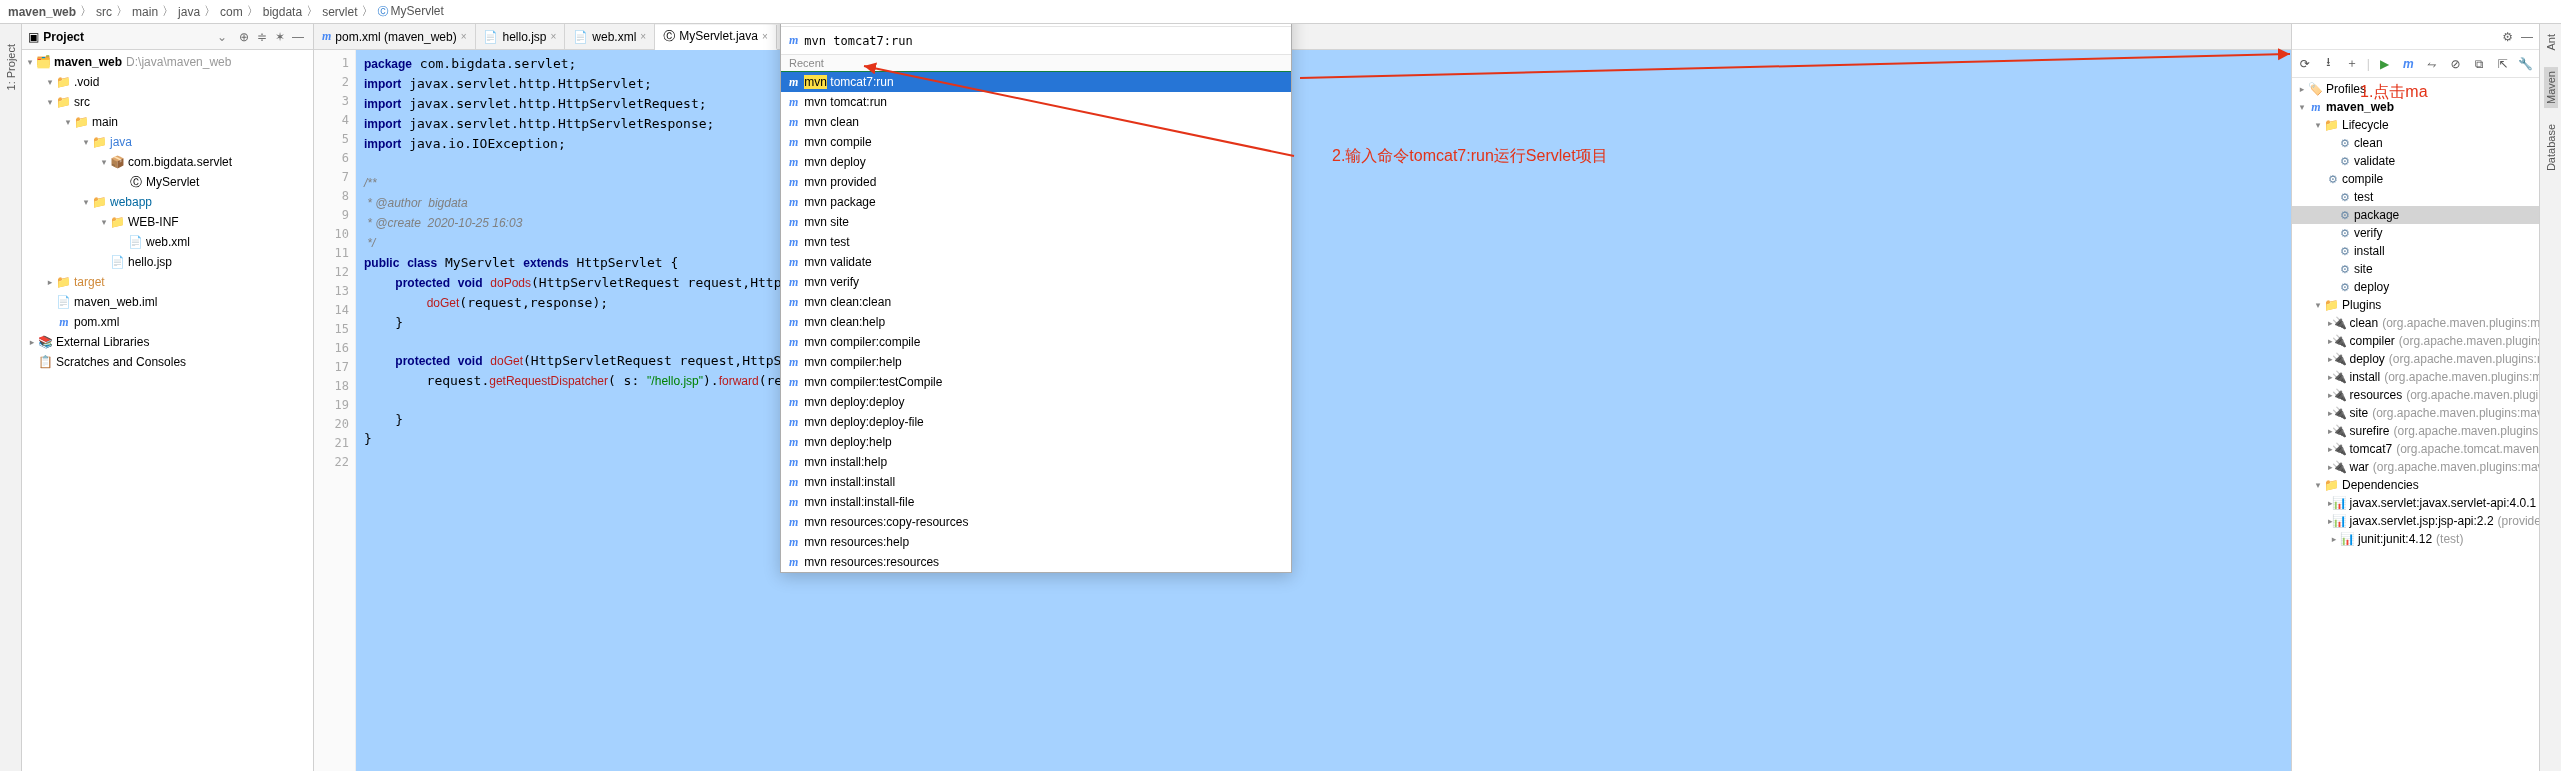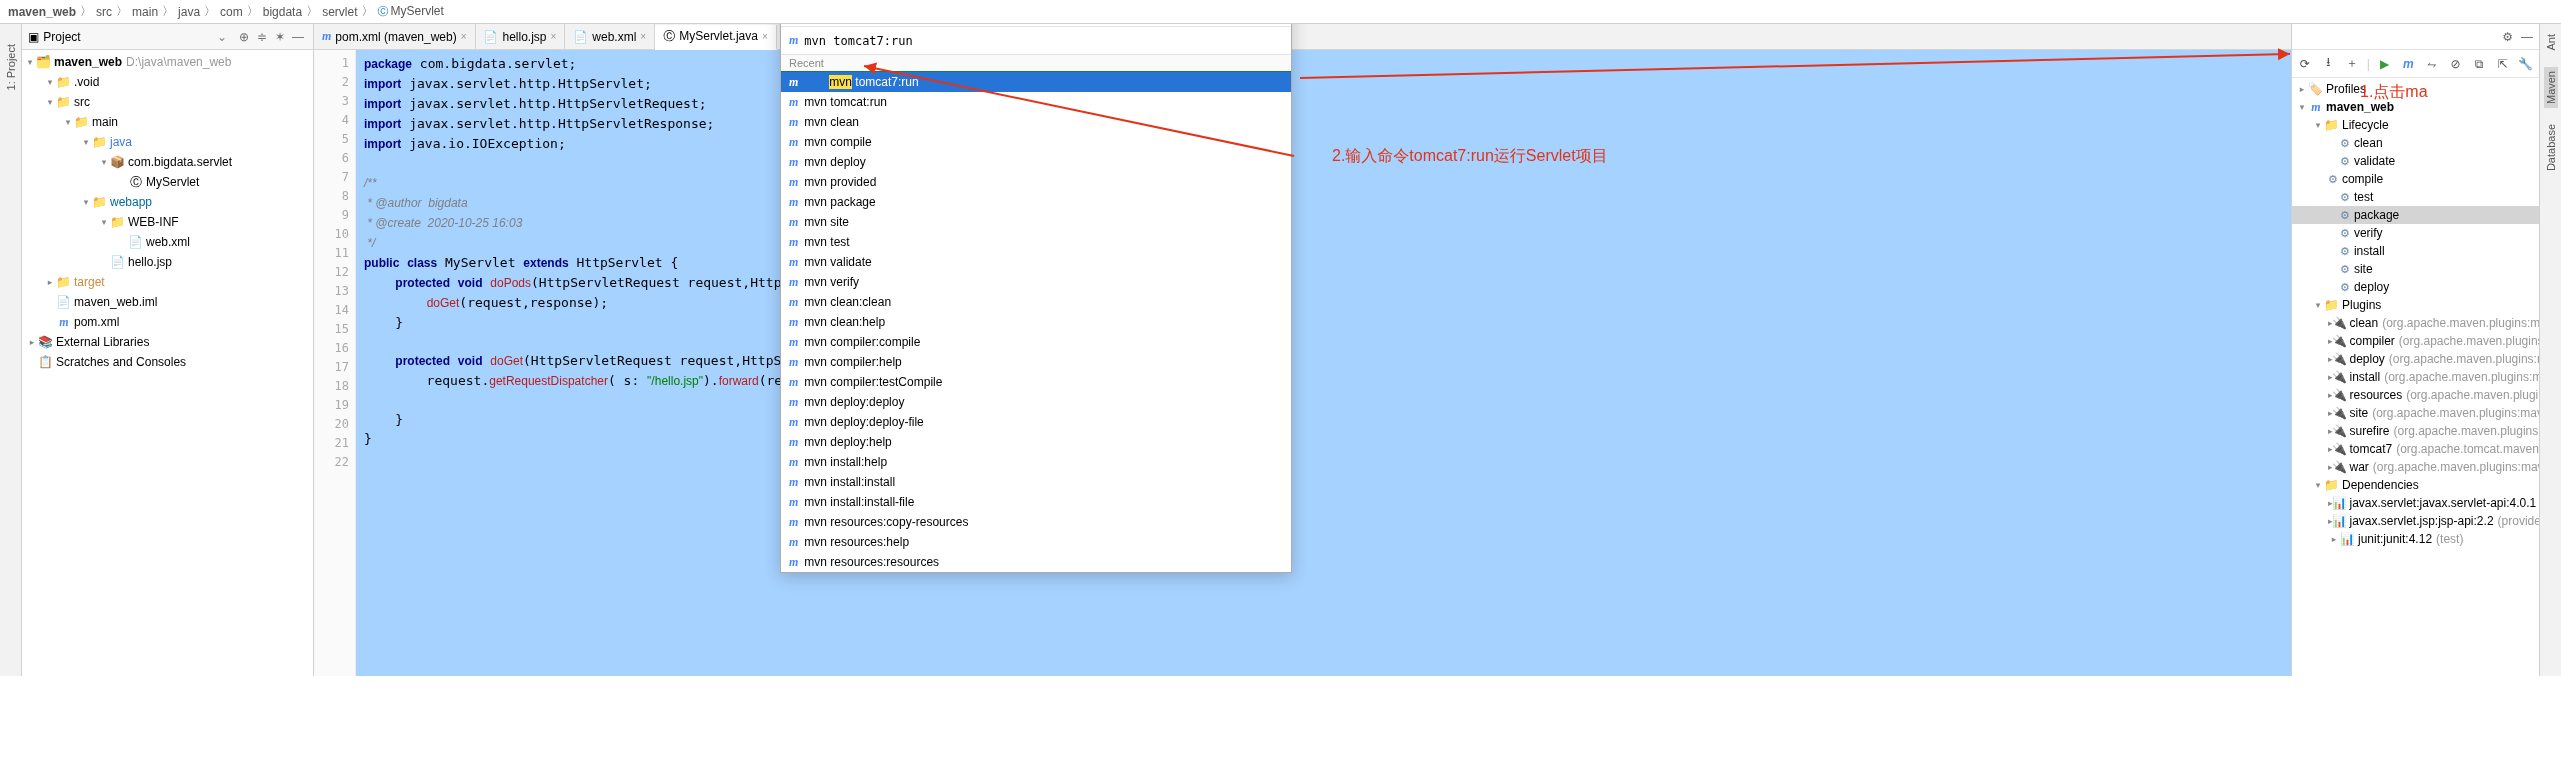--- a/index.html
+++ b/index.html
@@ -1,36 +1,36 @@
 <!DOCTYPE html>
 <html><head>
 <meta charset="utf-8">
 <style>
 * { margin: 0; padding: 0; box-sizing: border-box; font-family: "Segoe UI", Arial, sans-serif; font-size: 12px; }
 body { background: #fff; color: #000; overflow: hidden; }
 
-.root { display: flex; flex-direction: column; height: 676px; width: 2561px; }
+.root { display: flex; flex-direction: column; height: 771px; width: 2561px; }
 
 
 .breadcrumb { display: flex; align-items: center; height: 24px; padding: 0 8px; border-bottom: 1px solid #d0d0d0; gap: 4px; }
 .breadcrumb span { color: #555; }
 .bc-sep { color: #999; }
 .bc-class::before { content: "Ⓒ"; color: #2d7dd2; margin-right: 2px; font-size: 11px; }
 
 
 .main-row { display: flex; flex: 1; overflow: hidden; }
 
 
 .left-rail { width: 22px; background: #f2f2f2; border-right: 1px solid #d0d0d0; display: flex; flex-direction: column; align-items: center; padding-top: 20px; gap: 10px; }
 .rail-label { writing-mode: vertical-rl; transform: rotate(180deg); font-size: 11px; color: #555; cursor: pointer; }
 
 
 .project-panel { width: 292px; border-right: 1px solid #d0d0d0; display: flex; flex-direction: column; background: #fff; }
 .panel-header { display: flex; align-items: center; height: 26px; padding: 0 6px; border-bottom: 1px solid #d4d4d4; background: #f7f7f7; }
-.panel-header .title { flex: 1; font-weight: normal; }
+.panel-header .title { flex: 1; font-weight: bold; }
 .panel-header .ico { width: 18px; text-align: center; color: #6e6e6e; cursor: pointer; }
 .tree { flex: 1; overflow: auto; padding: 2px 0; }
 .tree-node { display: flex; align-items: center; height: 20px; padding-right: 4px; cursor: pointer; white-space: nowrap; }
 .tw { display: inline-block; width: 12px; text-align: center; color: #888; font-size: 9px; }
 .ic { display: inline-block; width: 16px; text-align: center; margin-right: 2px; }
 .dim { color: #999; margin-left: 4px; }
 
 
 .editor-area { flex: 1; display: flex; flex-direction: column; position: relative; }
 .tabs { display: flex; align-items: center; height: 26px; border-bottom: 1px solid #d4d4d4; background: #f2f2f2; }
@@ -52,21 +52,21 @@
 .run-head { display: flex; align-items: center; height: 28px; padding: 0 8px; border-bottom: 1px solid #e4e4e4; }
 .run-input { height: 28px; padding: 0 8px; display: flex; align-items: center; border-bottom: 1px solid #e4e4e4; }
 .run-input .m-ico { margin-right: 6px; }
 .run-input .txt { flex: 1; font-family: Consolas, monospace; }
 .run-list { flex: 1; overflow: auto; }
 .run-group { padding: 2px 8px; color: #888; font-size: 11px; background: #fafafa; border-bottom: 1px solid #15803d; }
 .run-item { display: flex; align-items: center; height: 20px; padding: 0 8px; cursor: pointer; }
 .run-item.sel { background: #2675d6; color: #fff; }
 .run-item.sel .m-ico { color: #fff; }
 .run-item .m-ico { color: #4a8af4; font-weight: bold; font-style: italic; margin-right: 6px; }
-.run-item .hl { background: #fde047; color: #000; margin-left: 25px; }
+.run-item .hl { background: #fde047; color: #000; }
 
 
 .anno { position: absolute; color: #e33318; font-size: 16px; font-weight: 500; z-index: 60; pointer-events: none; }
 .arrow-svg { position: absolute; z-index: 55; pointer-events: none; }
 
 
 .right-rail { width: 22px; background: #f2f2f2; border-left: 1px solid #d0d0d0; display: flex; flex-direction: column; align-items: center; padding-top: 10px; gap: 16px; }
 
 
 .maven-panel { width: 248px; border-left: 1px solid #d0d0d0; display: flex; flex-direction: column; background: #fff; }

